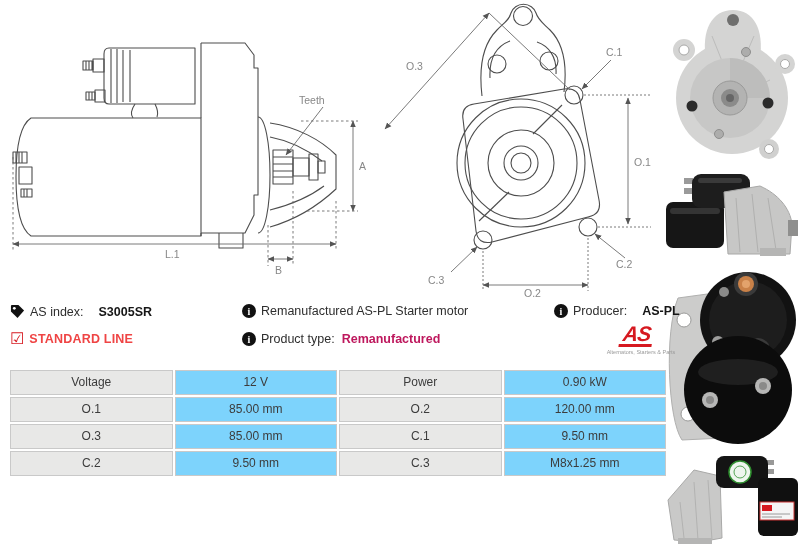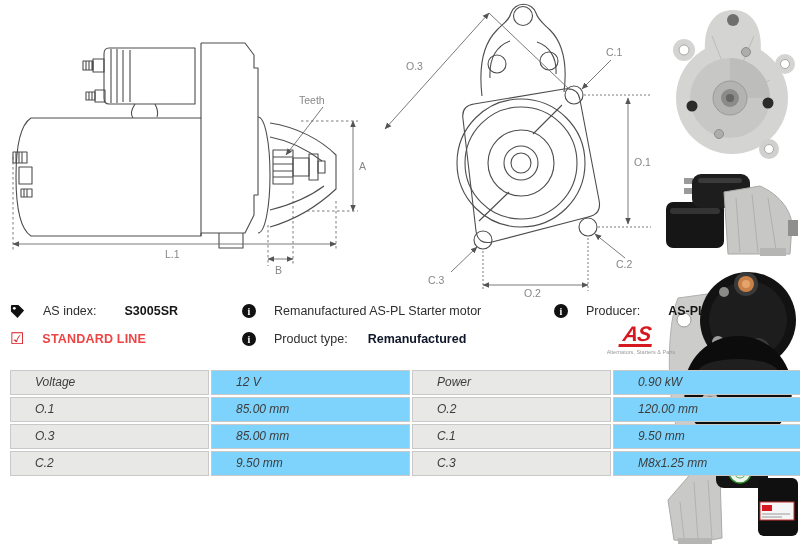--- a/index.html
+++ b/index.html
@@ -4,40 +4,40 @@
 <style>
   html,body { margin:0; padding:0; background:#fff; }
   .page {
     position:relative; width:800px; height:550px; background:#ffffff;
     font-family:"Liberation Sans", sans-serif; overflow:hidden; color:#3c3c3c;
   }
   .abs { position:absolute; }
 
   
   .info-band { position:absolute; left:8px; top:300px; width:662px; height:64px; }
-  .info-item { position:absolute; display:flex; gap:18px;
+  .info-item { position:absolute; display:flex; align-items:center; gap:5px;
                font-size:12.5px; color:#2e2e2e; white-space:nowrap; }
   .info-item .strong { font-weight:bold; color:#161616; margin-left:10px; }
   .std-line { color:#ef4444; font-weight:bold; letter-spacing:0.2px; }
-  .green { color:#0f172a; font-weight:bold; margin-left:2px; }
+  .green { color:#be185d; font-weight:bold; margin-left:2px; }
   .info-icon { display:inline-flex; align-items:center; justify-content:center;
                width:14px; height:14px; border-radius:50%; background:#111; color:#fff;
                font-family:"Liberation Serif", serif; font-weight:bold; font-size:10px; flex:0 0 auto; }
   .check-icon { color:#d61920; font-size:16px; line-height:14px; flex:0 0 auto; }
   .as-logo { position:absolute; left:596px; top:24px; width:66px; text-align:center; }
   .as-logo-text { font-style:italic; font-weight:bold; font-size:21px; line-height:20px;
                   color:#d61920; display:inline-block; transform:skewX(-8deg); letter-spacing:-1px;
                   border-bottom:3px solid #d61920; padding:0 3px; }
   .as-logo-sub { font-size:6px; color:#9a9a9a; margin-top:2px; white-space:nowrap; transform:scale(.92); }
 
   
   table.spec { position:absolute; left:8px; top:368px; width:660px;
                border-collapse:separate; border-spacing:2px; font-size:12px; table-layout:fixed; }
-  table.spec td { border:1px solid #c9c9c9; padding:2px 24px; height:19px;
-                  text-align:left; vertical-align:middle; line-height:1.15; color:#3c3c3c;font-style:italic; }
+  table.spec td { border:1px solid #c9c9c9; padding:2px 4px; height:19px;
+                  text-align:center; vertical-align:middle; line-height:1.15; color:#3c3c3c; }
   td.lbl { background:#e8e8e7; width:149px; }
   td.val { background:#7dd3fc; width:149px; }
 
   
   svg text { font-family:"Liberation Sans", sans-serif; }
   .dim-label { fill:#878787; font-size:10.5px; }
 
   
   .photo { position:absolute; }
 </style>

